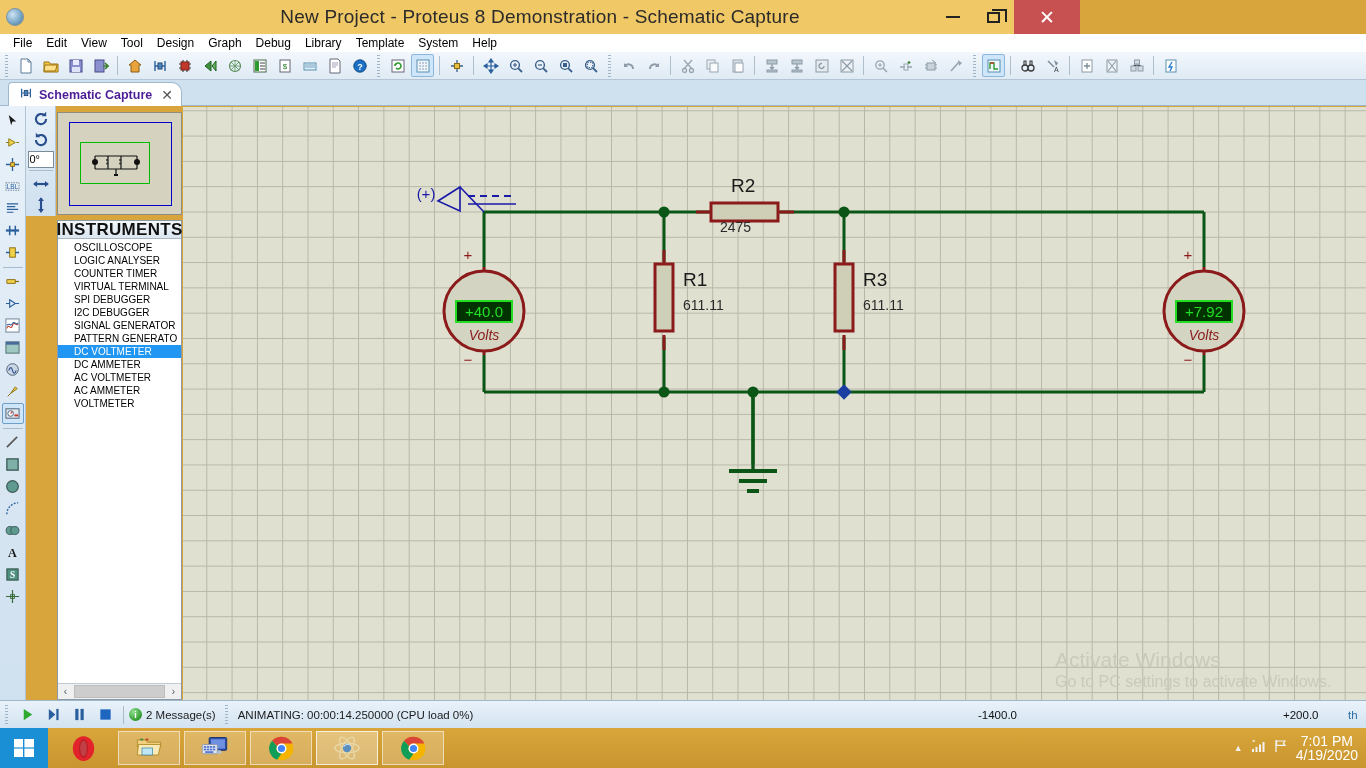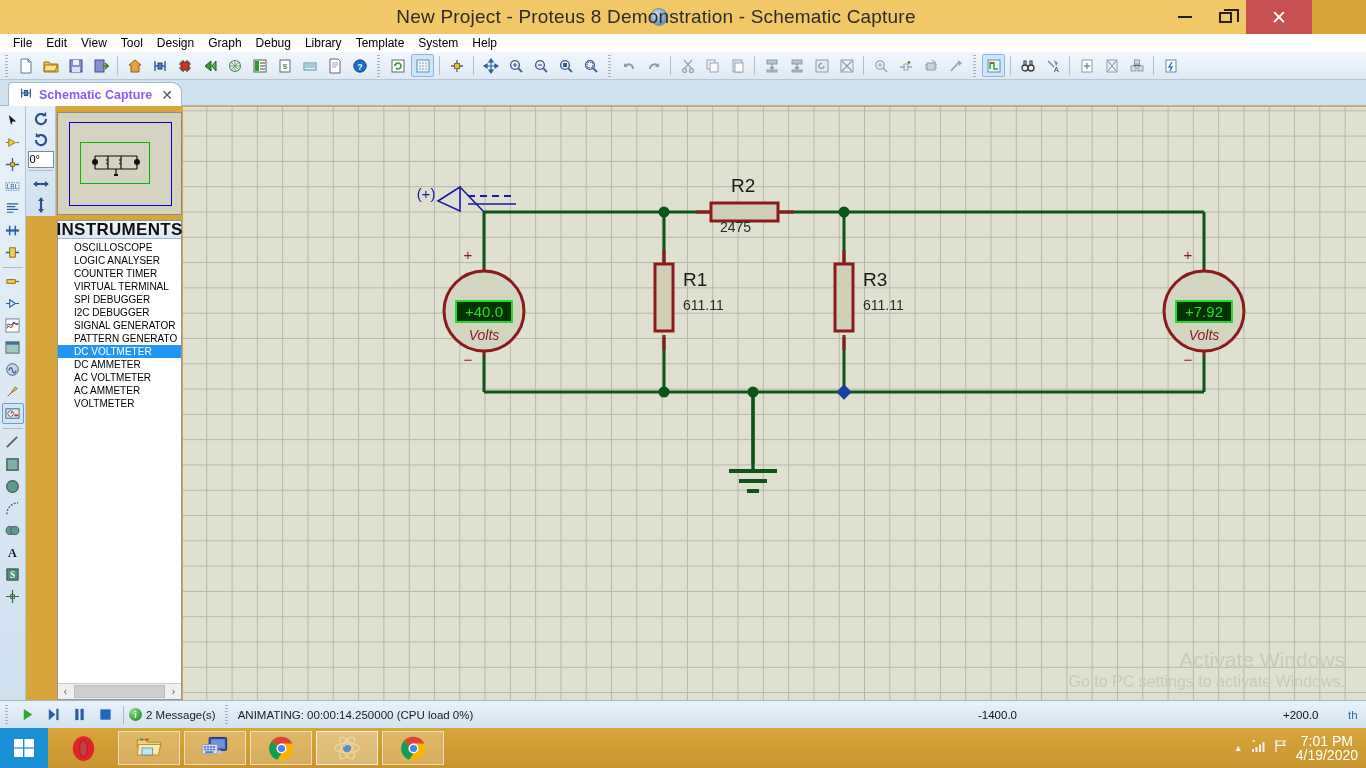--- a/index.html
+++ b/index.html
@@ -4,22 +4,22 @@
 <style>
   * { box-sizing: border-box; margin: 0; padding: 0; }
   html, body {
     width: 1366px; height: 768px; overflow: hidden;
     font-family: "Liberation Sans", sans-serif;
     background: #d8a43c;
   }
 
   
   #titlebar {
-    position: absolute; left: 0; top: 0; width: 1312px; height: 34px;
-    background: #f0c865; display: flex; align-items: center; justify-content: center;
+    position: absolute; left: 0; top: 0; width: 1080px; height: 34px;
+    background: #f0c865; display: flex; align-items: center;
   }
   #titlebar .app-icon {
     width: 18px; height: 18px; margin-left: 6px;
     background: radial-gradient(circle at 35% 35%, #cfe3f2 0%, #7aa8c8 55%, #44708f 100%);
     border-radius: 50%; border: 1px solid #7d93a5;
   }
   #title-text {
     position: absolute; left: 0; right: 0; text-align: center;
     font-size: 19px; color: #2b2b2b; letter-spacing: .2px;
   }
@@ -66,21 +66,21 @@
   #tabstrip {
     position: absolute; left: 0; top: 80px; width: 1366px; height: 26px;
     background: #cfe0ef; border-bottom: 1px solid #9fb8cc;
   }
   #tab-schematic {
     position: absolute; left: 8px; top: 2px; height: 24px;
     background: #fff; border: 1px solid #9fb8cc; border-bottom: none;
     border-radius: 4px 10px 0 0; display: flex; align-items: center;
     padding: 0 8px 0 10px; gap: 6px;
   }
-  #tab-schematic .tab-label { font-size: 12.5px; font-weight: bold; color: #8b5cf6; }
+  #tab-schematic .tab-label { font-size: 12.5px; font-weight: bold; color: #4c1d95; }
   #tab-schematic .tab-close { font-size: 14px; color: #555; margin-left: 3px; }
 
   
   #lefttools {
     position: absolute; left: 0; top: 106px; width: 26px; height: 594px;
     background: linear-gradient(#e8f1f9, #cfe0ef); border-right: 1px solid #b0c4d4;
     display: flex; flex-direction: column; align-items: center; padding-top: 4px;
   }
   .lt-btn {
     width: 22px; height: 21px; display: flex; align-items: center; justify-content: center;
@@ -142,21 +142,21 @@
   }
   #grid {
     position: absolute; inset: 0;
     background-image:
       linear-gradient(to right, #b6b7a7 1px, transparent 1px),
       linear-gradient(to bottom, #b6b7a7 1px, transparent 1px);
     background-size: 25.3px 25.3px;
     background-position: -2px -22px;
   }
   #watermark {
-    position: absolute; left: 872px; top: 540px; width: 290px; text-align: right;
+    position: absolute; left: 872px; top: 540px; width: 290px; text-align: left;
     color: #c9cab8; pointer-events: none;
   }
   #watermark .wm-title { font-size: 21px; line-height: 26px; }
   #watermark .wm-sub { font-size: 16px; line-height: 18px; }
 
   
   #statusbar {
     position: absolute; left: 0; top: 700px; width: 1366px; height: 28px;
     background: linear-gradient(#e9f2fa, #d3e3f1); border-top: 1px solid #9fb8cc;
     display: flex; align-items: center;

